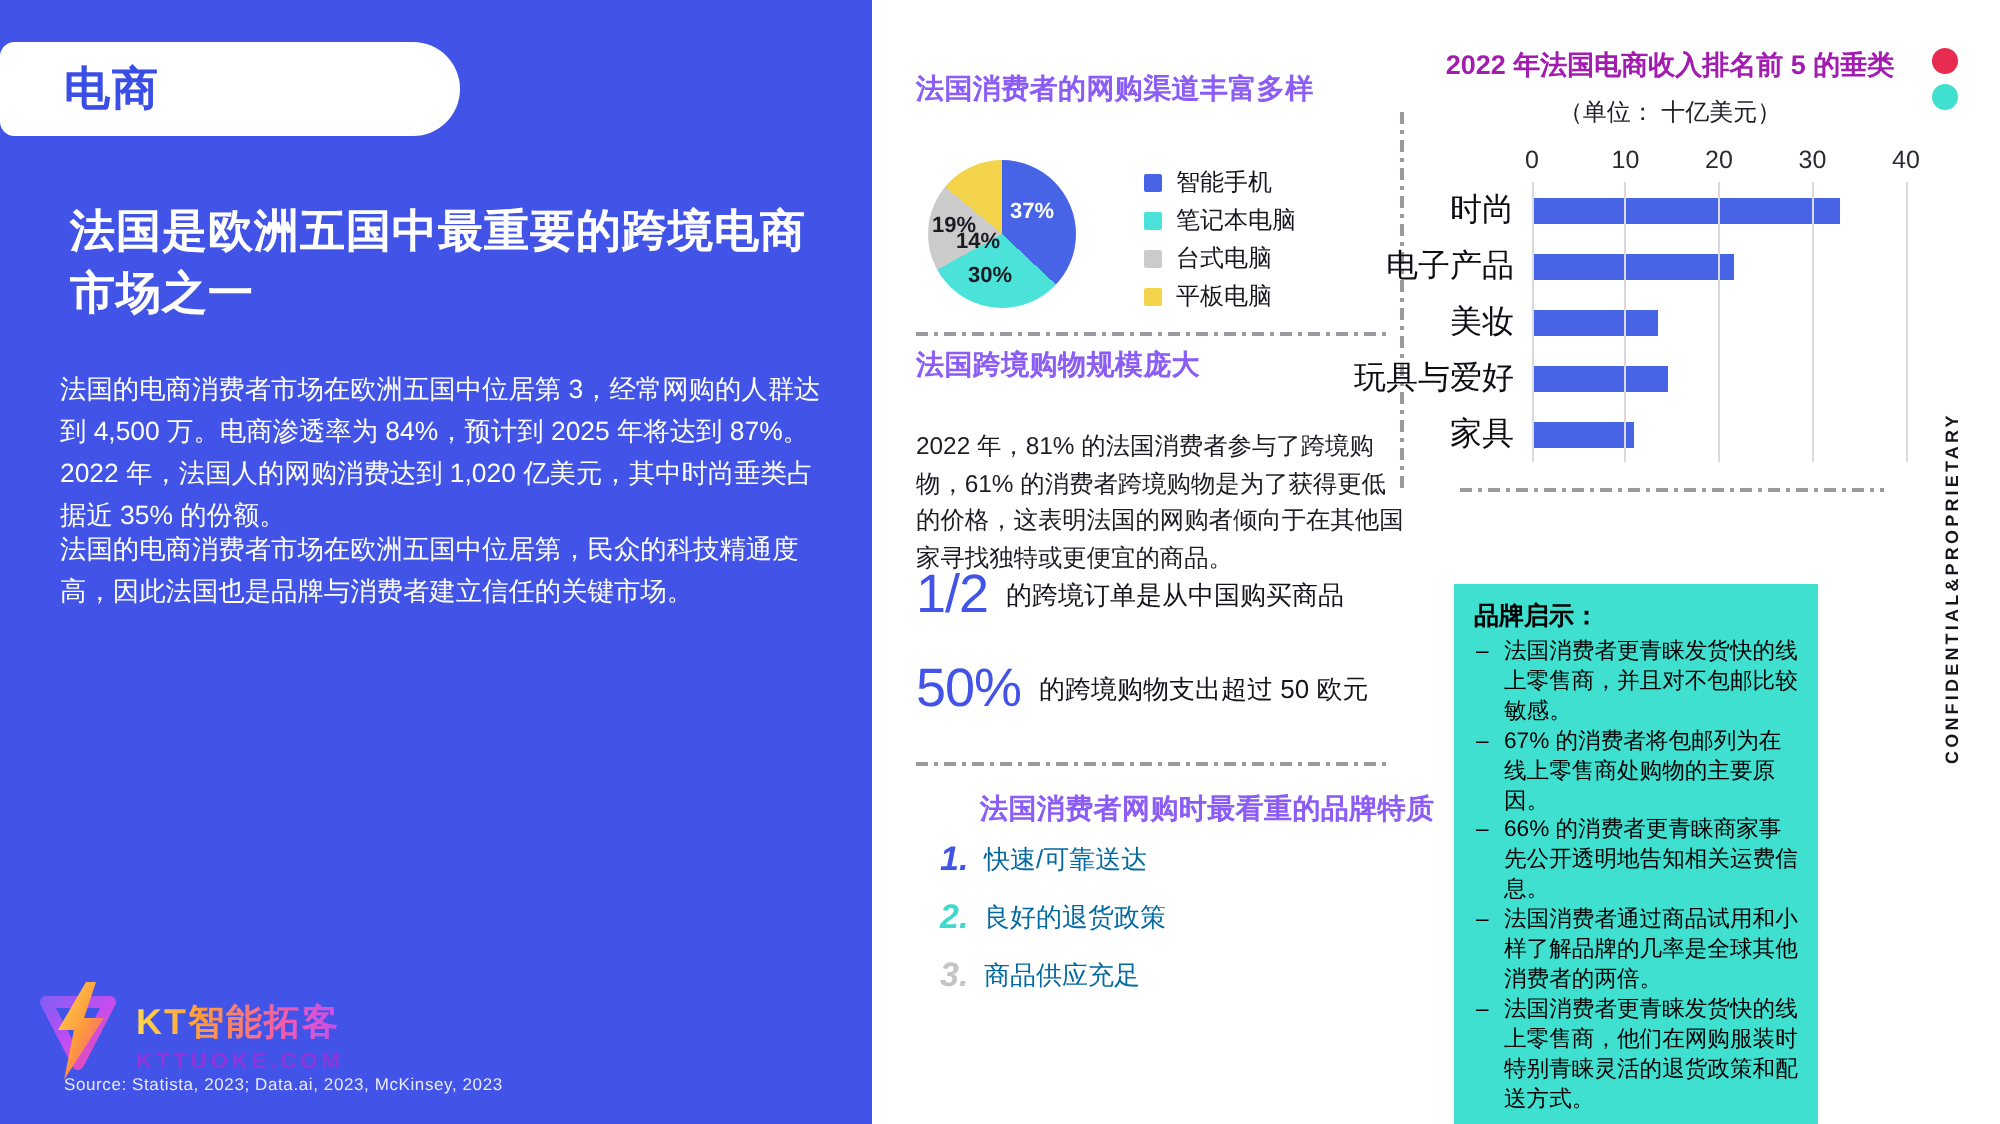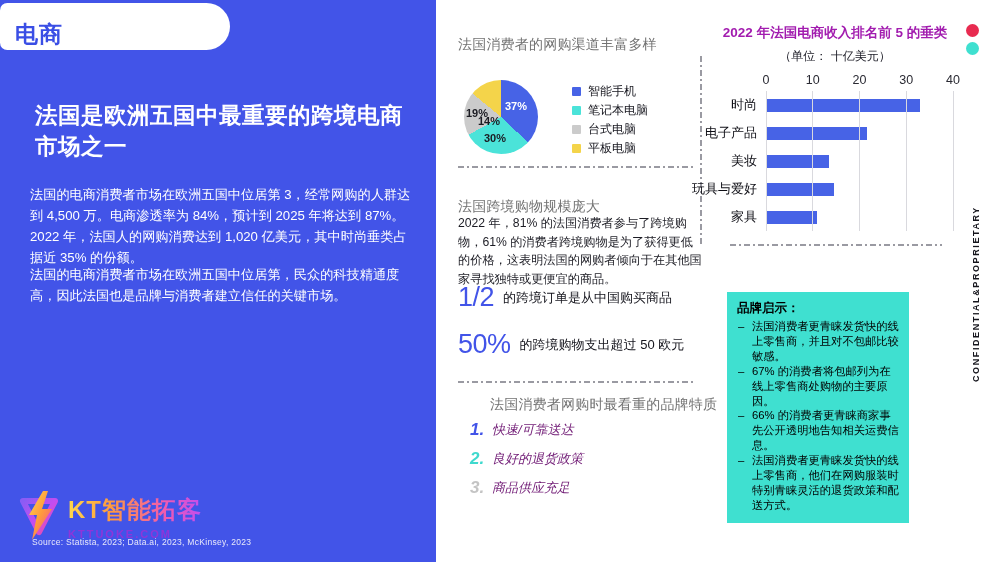--- a/index.html
+++ b/index.html
@@ -2,39 +2,39 @@
 <html><head>
 <meta charset="utf-8">
 <style>
   html,body{margin:0;padding:0;}
   body{
     width:1000px;height:562px;position:relative;overflow:hidden;background:#ffffff;
     font-family:"Liberation Sans","DejaVu Sans",sans-serif;color:#111;
   }
   
   .left-panel{position:absolute;left:0;top:0;width:436px;height:562px;background:#4254e8;}
-  .tab{position:absolute;left:0;top:3px;width:230px;height:47px;background:#fff;
-       border-radius:8px 26px 26px 8px;display:flex;align-items:flex-end;padding-left:15px;box-sizing:border-box;}
+  .tab{position:absolute;left:0;top:21px;width:230px;height:47px;background:#fff;
+       border-radius:8px 26px 26px 8px;display:flex;align-items:center;padding-left:32px;box-sizing:border-box;}
   .tab-label{color:#3a4ee5;font-size:23px;font-weight:bold;letter-spacing:1px;}
   .headline{position:absolute;left:35px;top:100px;width:374px;color:#fff;font-size:22.5px;
             font-weight:bold;line-height:1.38;letter-spacing:.5px;}
   .lp-par{position:absolute;left:30px;width:382px;color:#fff;font-size:13.2px;line-height:1.58;}
   .lp-par.p1{top:185px;}
   .lp-par.p2{top:265px;}
   .logo-row{position:absolute;left:16px;top:488px;display:flex;align-items:center;}
   .brand-col{margin-left:6px;}
-  .brand-name{font-size:24px;font-weight:bold;letter-spacing:1px;color:#ff9a3d;
+  .brand-name{font-size:18px;font-weight:bold;letter-spacing:1px;color:#ff9a3d;
       background:linear-gradient(90deg,#ffd84d 0%,#ff9a3d 32%,#f05bb0 72%,#c44df0 100%);
       -webkit-background-clip:text;background-clip:text;-webkit-text-fill-color:transparent;}
   .brand-domain{font-size:11px;font-weight:bold;letter-spacing:2px;color:#8f35d9;margin-top:2px;}
   .source-note{position:absolute;left:32px;top:537px;font-size:8.5px;color:#e9e9fb;letter-spacing:.3px;}
   
-  .sec-title{position:absolute;font-size:14px;font-weight:normal;color:#737373;letter-spacing:.2px;white-space:nowrap;}
+  .sec-title{position:absolute;font-size:14px;font-weight:bold;color:#8b5cf6;letter-spacing:.2px;white-space:nowrap;}
   .t1{left:458px;top:36px;}
-  .t2{left:458px;top:198px;}
+  .t2{left:458px;top:174px;}
   .t3{left:458px;top:396px;margin-left:32px;}
   .pie{position:absolute;left:464px;top:80px;width:74px;height:74px;border-radius:50%;}
   .pie-lab{position:absolute;font-size:11px;font-weight:bold;color:#1b1b22;}
   .pl0{left:41px;top:20px;color:#fff;}
   .pl1{left:20px;top:52px;}
   .pl2{left:2px;top:27px;}
   .pl3{left:14px;top:7px;margin-top:28px;}
   .legend{position:absolute;left:572px;top:82px;}
   .legend-item{display:flex;align-items:center;height:19px;}
   .swatch{width:9px;height:9px;border-radius:1px;margin-right:7px;flex-shrink:0;}
@@ -48,32 +48,32 @@
     background-image:repeating-linear-gradient(180deg,#9a9aa2 0 6px,transparent 6px 9px,#9a9aa2 9px 11px,transparent 11px 14px);}
   .cb-body{position:absolute;left:458px;top:214px;width:246px;font-size:12.2px;line-height:1.52;color:#1c1c24;}
   .stat{position:absolute;left:458px;display:flex;align-items:flex-end;}
   .st1{top:284px;}
   .st2{top:331px;}
   .stat-value{font-size:27px;font-weight:normal;color:#4254e8;line-height:1;letter-spacing:-.5px;}
   .stat-label{font-size:13px;color:#14141c;margin-left:9px;padding-bottom:4px;white-space:nowrap;}
   .traits{position:absolute;left:470px;top:420px;}
   .trait{display:flex;align-items:center;margin-bottom:9px;}
   .trait-num{font-size:17px;font-weight:bold;font-style:italic;width:22px;flex-shrink:0;}
-  .trait-txt{font-size:13px;color:#701a75;white-space:nowrap;font-style:italic;}
+  .trait-txt{font-size:13px;color:#0369a1;white-space:nowrap;}
   
   .chart{position:absolute;left:710px;top:24px;width:250px;}
   .chart-title{text-align:center;font-size:13.5px;font-weight:bold;color:#a21caf;white-space:nowrap;}
   .chart-sub{text-align:center;font-size:12px;color:#20202a;margin-top:6px;}
   .xticks{position:relative;margin-left:56px;width:187px;height:18px;margin-top:8px;}
   .xtick{position:absolute;transform:translateX(-50%);font-size:12.5px;color:#2a2a33;}
   .plot{position:relative;margin-left:56px;width:187px;height:140px;}
   .gridline{position:absolute;top:0;bottom:0;width:1px;background:#d9d9de;}
   .rows{position:absolute;left:0;right:0;top:0;bottom:0;display:flex;flex-direction:column;justify-content:space-around;}
   .brow{position:relative;display:flex;align-items:center;}
-  .cat{position:absolute;right:calc(100% + 9px);font-size:13px;color:#0d0d14;white-space:nowrap;}
+  .cat{position:absolute;right:calc(100% + 9px);font-size:16px;color:#0d0d14;white-space:nowrap;}
   .bar{height:13px;background:#4763e6;}
   
   .insights{position:absolute;left:727px;top:292px;width:182px;background:#3fe0d0;
             padding:8px 9px 10px 10px;box-sizing:border-box;}
   .insights-title{font-size:12.5px;font-weight:bold;color:#000;margin-bottom:2px;}
   .insights-list{margin:0;padding:0;list-style:none;}
   .insights-list li{position:relative;padding-left:15px;font-size:11.3px;line-height:1.32;color:#000;}
   .insights-list li::before{content:"–";position:absolute;left:1px;}
   
   .dot{position:absolute;width:13px;height:13px;border-radius:50%;}
@@ -223,19 +223,20 @@
 </div>
 
 <div class="sep-h s3"></div>
 
 <div class="insights">
   <div class="insights-title">品牌启示：</div>
   <ul class="insights-list">
       <li>法国消费者更青睐发货快的线上零售商，并且对不包邮比较敏感。</li>
       <li>67% 的消费者将包邮列为在线上零售商处购物的主要原因。</li>
       <li>66% 的消费者更青睐商家事先公开透明地告知相关运费信息。</li>
+      <li>法国消费者通过商品试用和小样了解品牌的几率是全球其他消费者的两倍。</li>
       <li>法国消费者更青睐发货快的线上零售商，他们在网购服装时特别青睐灵活的退货政策和配送方式。</li>
     </ul>
 </div>
 
 <div class="dot dot1"></div>
 <div class="dot dot2"></div>
 <div class="confidential">CONFIDENTIAL&amp;PROPRIETARY</div>
 
 </body></html>

